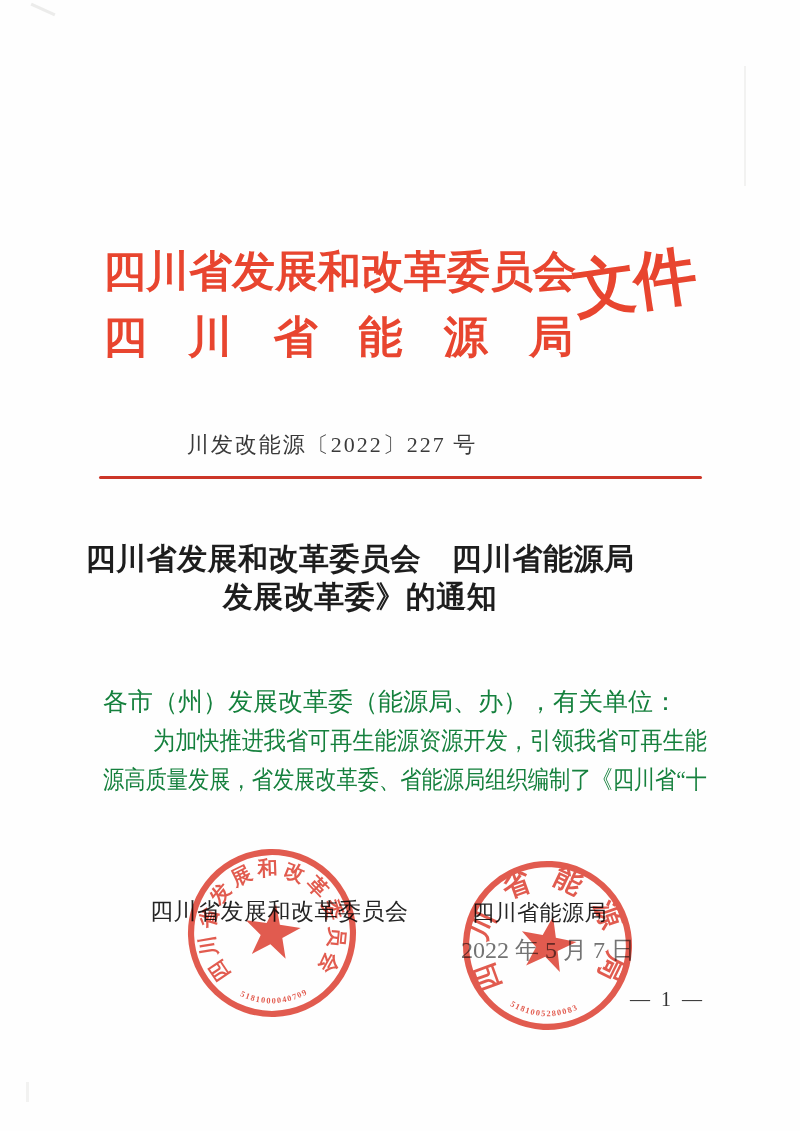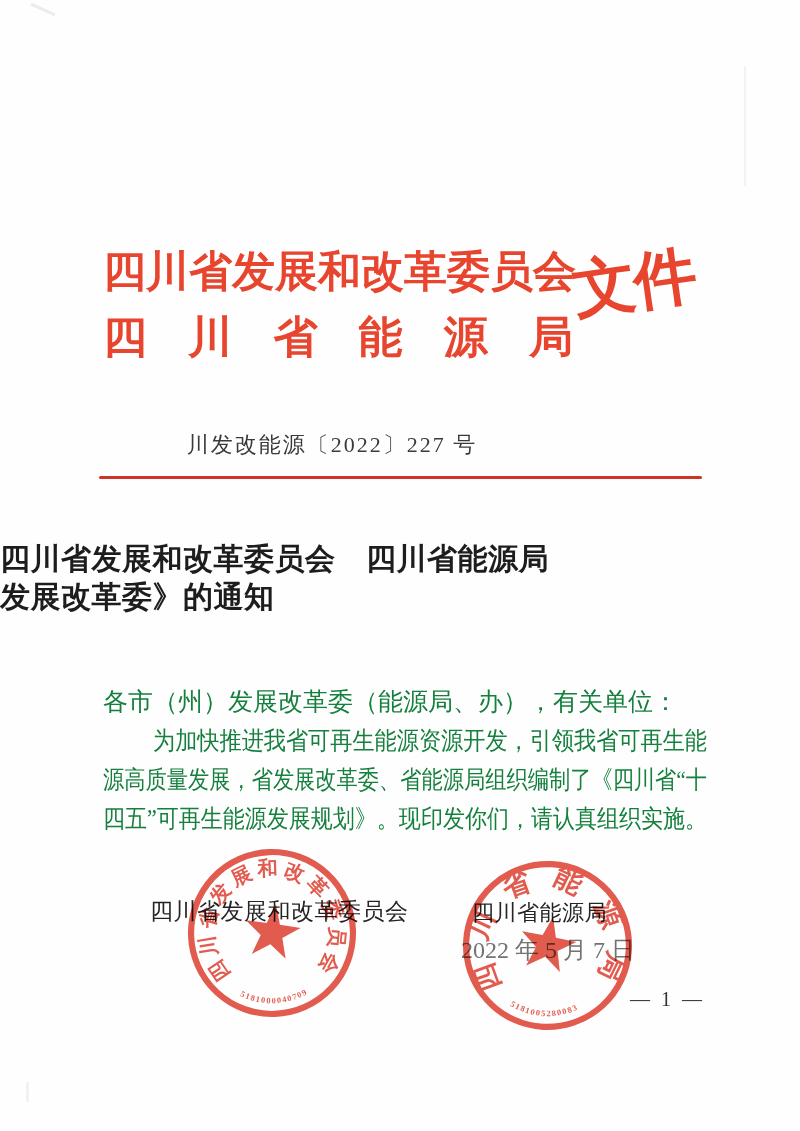--- a/index.html
+++ b/index.html
@@ -33,23 +33,24 @@
   .doc-number{
     position:absolute;left:0;top:430px;width:664px;text-align:center;
     font-size:22px;color:#3a3a3a;letter-spacing:2px;
   }
   .red-rule{
     position:absolute;left:99px;top:476px;width:603px;height:3px;
     background:#cc3628;border-radius:2px;
   }
   
   .doc-title{
-    position:absolute;left:0;top:540px;width:640px;text-align:left;
+    position:absolute;left:0;top:540px;width:640px;text-align:center;
     font-size:30px;font-weight:bold;color:#1d1d1d;line-height:38px;
     letter-spacing:0.5px;
+    padding-left:40px;
   }
   
   .body-block{
     position:absolute;left:103px;top:682px;width:604px;
     font-size:25px;color:#15803d;line-height:39px;
   }
   .body-line{height:39px;white-space:nowrap;overflow:visible;}
   .body-line .fit{display:inline-block;transform-origin:left center;white-space:nowrap;}
   .body-line.indent{padding-left:50px;}
   
@@ -113,23 +114,20 @@
   </div>
 
   <div class="body-block">
     <div class="body-line">各市（州）发展改革委（能源局、办），有关单位：</div>
     <div class="body-line indent">
       <span class="fit" style="transform: scaleX(0.8864);">为加快推进我省可再生能源资源开发，引领我省可再生能</span>
     </div>
     <div class="body-line">
       <span class="fit" style="transform: scaleX(0.849377);">源高质量发展，省发展改革委、省能源局组织编制了《四川省“十</span>
     </div>
-    <div class="body-line">
-      <span class="fit" style="transform: scaleX(0.880326);">四五”可再生能源发展规划》。现印发你们，请认真组织实施。</span>
-    </div>
   </div>
 
   <div class="sig-left">四川省发展和改革委员会</div>
   <div class="sig-right">四川省能源局</div>
   <div class="sig-date">2022 年 5 月 7 日</div>
 
   <div class="page-number">— 1 —</div>
 
   <div class="seal seal-left">
     <svg viewBox="0 0 200 200">

